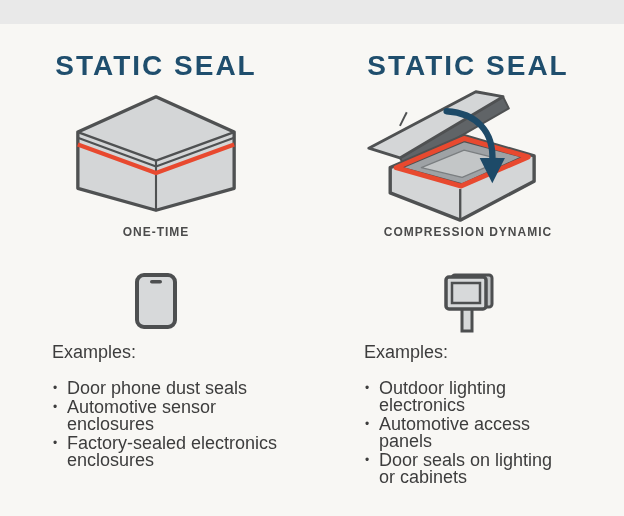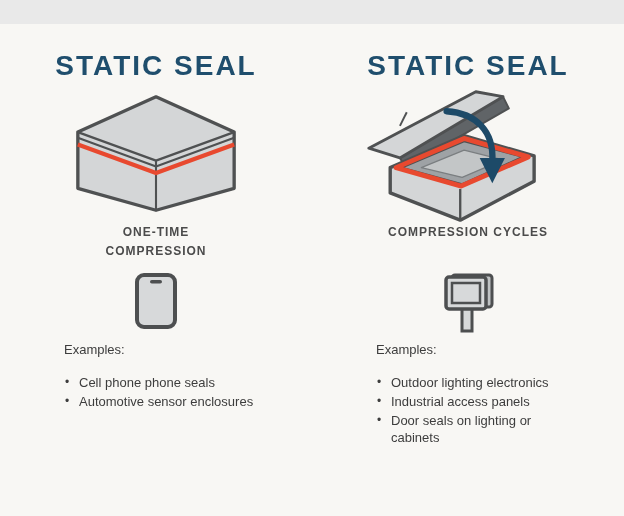--- a/index.html
+++ b/index.html
@@ -26,22 +26,22 @@
     position:absolute; top:199px; left:0; width:100%;
     text-align:center; font-size:12px; font-weight:bold;
     letter-spacing:1px; line-height:19px; color:#4b4b4b;
     white-space:nowrap;
   }
   .icon-area {
     position:absolute; top:247px; left:0; width:100%; height:64px;
     display:flex; align-items:flex-start; justify-content:center;
   }
   .examples {
-    position:absolute; top:318px; left:64px;
-    font-size:13px; color:#3d3d3d;
+    position:absolute; top:318px; left:52px;
+    font-size:18px; color:#3d3d3d;
   }
   .examples-heading { margin:0 0 17px 0; }
   ul.example-list { margin:0; padding:0; list-style:none; }
   ul.example-list li {
     position:relative; padding-left:15px; margin-bottom:2px;
     line-height:17px;
   }
   ul.example-list li::before {
     content:"\2022"; position:absolute; left:1px; top:0;
     color:#3d3d3d; font-size:12px;
@@ -63,35 +63,35 @@
         <path d="M90,4 L172,41 L172,100 L90,123 L8,100 L8,41 Z" fill="#d4d6d7" stroke="#4f5152" stroke-width="3.5" stroke-linejoin="round"></path>
         <path d="M8,41 L90,71 L172,41" fill="none" stroke="#4f5152" stroke-width="2.4" stroke-linejoin="round"></path>
         <path d="M8,47 L90,77 L172,47" fill="none" stroke="#4f5152" stroke-width="2.2" stroke-linejoin="round"></path>
         <path d="M90,71 L90,123" fill="none" stroke="#4f5152" stroke-width="2.2"></path>
         <path d="M8,54 L90,84 L172,54" fill="none" stroke="#e8492f" stroke-width="4.5" stroke-linejoin="round"></path>
       </svg>
     </div>
 
     <div class="subtitle">
       <div>ONE-TIME</div>
-      <div>COMPRESSION</div>
     </div>
 
     <div class="icon-area">
       <svg width="46" height="60" viewBox="0 0 46 60">
         <rect x="4" y="4" width="38" height="52" rx="7" fill="#d7d9da" stroke="#4d4f50" stroke-width="4"></rect>
         <rect x="17" y="9" width="12" height="3.6" rx="1.8" fill="#4d4f50"></rect>
       </svg>
     </div>
 
     <div class="examples">
       <p class="examples-heading">Examples:</p>
       <ul class="example-list">
-        <li>Cell phone phone seals</li>
+        <li>Door phone dust seals</li>
         <li>Automotive sensor enclosures</li>
+        <li>Factory-sealed electronics enclosures</li>
       </ul>
     </div>
   </div>
 
   <div class="col col-right w-right">
     <div class="seal-title">STATIC SEAL</div>
 
     <div class="illu">
       <svg width="214" height="141" viewBox="0 0 220 145">
 
@@ -109,38 +109,38 @@
         <path d="M36,86 L106,56 L172,75 L103,105 Z" fill="none" stroke="#e8492f" stroke-width="5" stroke-linejoin="round"></path>
 
         <g>
           <path d="M88,28 C118,30 137,48 135,80" fill="none" stroke="#1d4a68" stroke-width="6.5" stroke-linecap="round"></path>
           <path d="M122,76 L148,76 L135,102 Z" fill="#1d4a68"></path>
         </g>
       </svg>
     </div>
 
     <div class="subtitle">
-      <div>COMPRESSION CYCLES</div>
+      <div>COMPRESSION DYNAMIC</div>
     </div>
 
     <div class="icon-area">
       <svg width="54" height="62" viewBox="0 0 54 62">
 
         <rect x="11" y="4" width="40" height="32" rx="3" fill="#c0c3c4" stroke="#4d4f50" stroke-width="3"></rect>
 
         <rect x="21" y="36" width="10" height="24" fill="#d7d9da" stroke="#4d4f50" stroke-width="3"></rect>
 
         <rect x="5" y="6" width="40" height="32" rx="3" fill="#d7d9da" stroke="#4d4f50" stroke-width="3.5"></rect>
         <rect x="11" y="12" width="28" height="20" fill="#d7d9da" stroke="#4d4f50" stroke-width="2.5"></rect>
       </svg>
     </div>
 
     <div class="examples">
       <p class="examples-heading">Examples:</p>
       <ul class="example-list">
         <li>Outdoor lighting electronics</li>
-        <li>Industrial access panels</li>
+        <li>Automotive access panels</li>
         <li>Door seals on lighting or cabinets</li>
       </ul>
     </div>
   </div>
 
 </div>
 
 </body></html>

